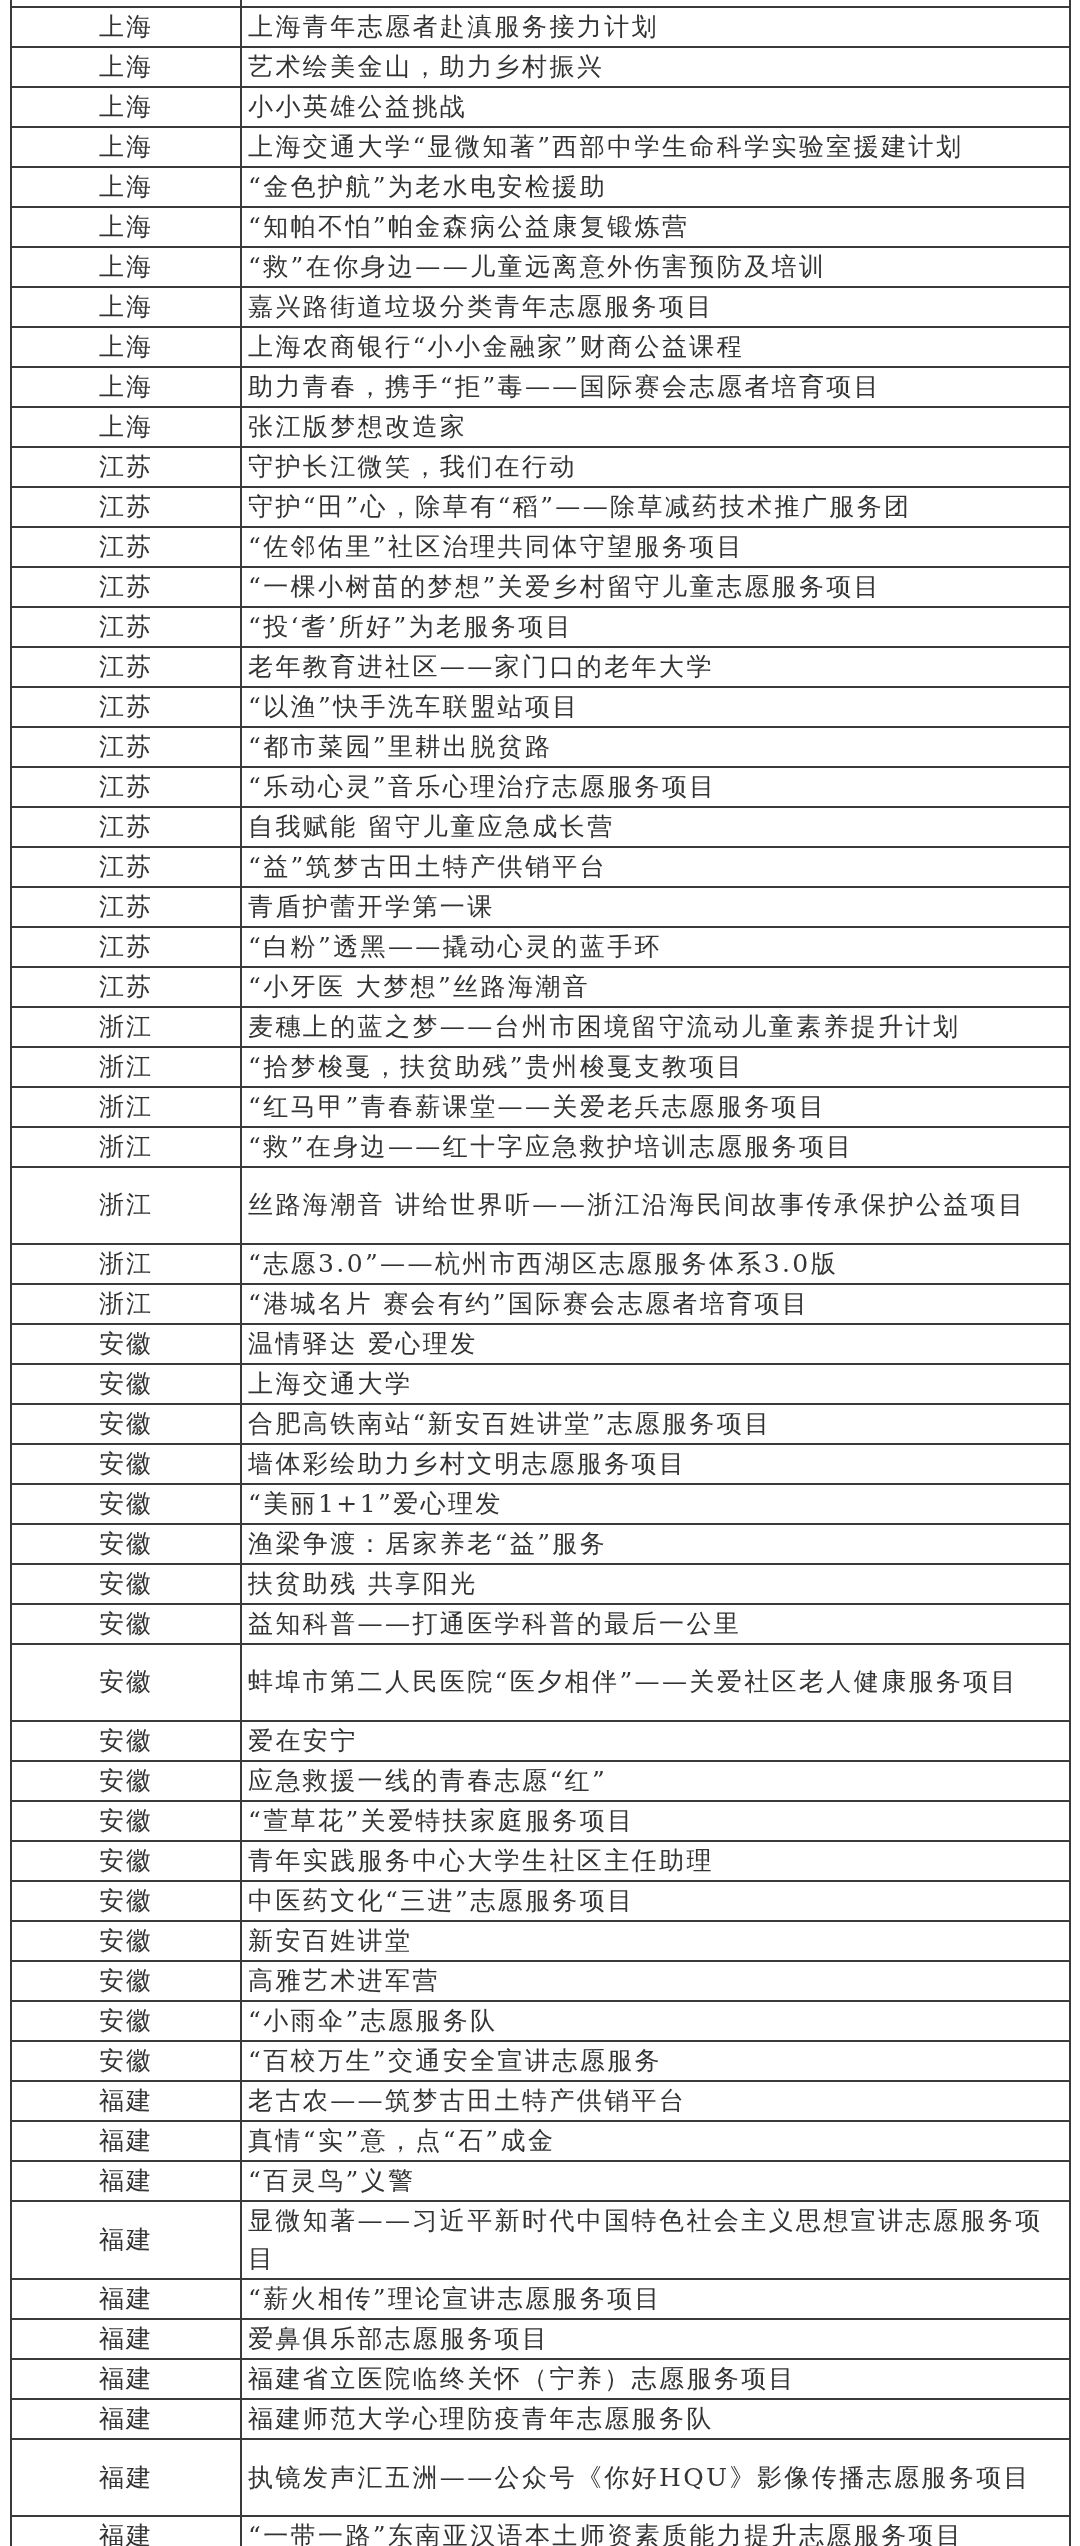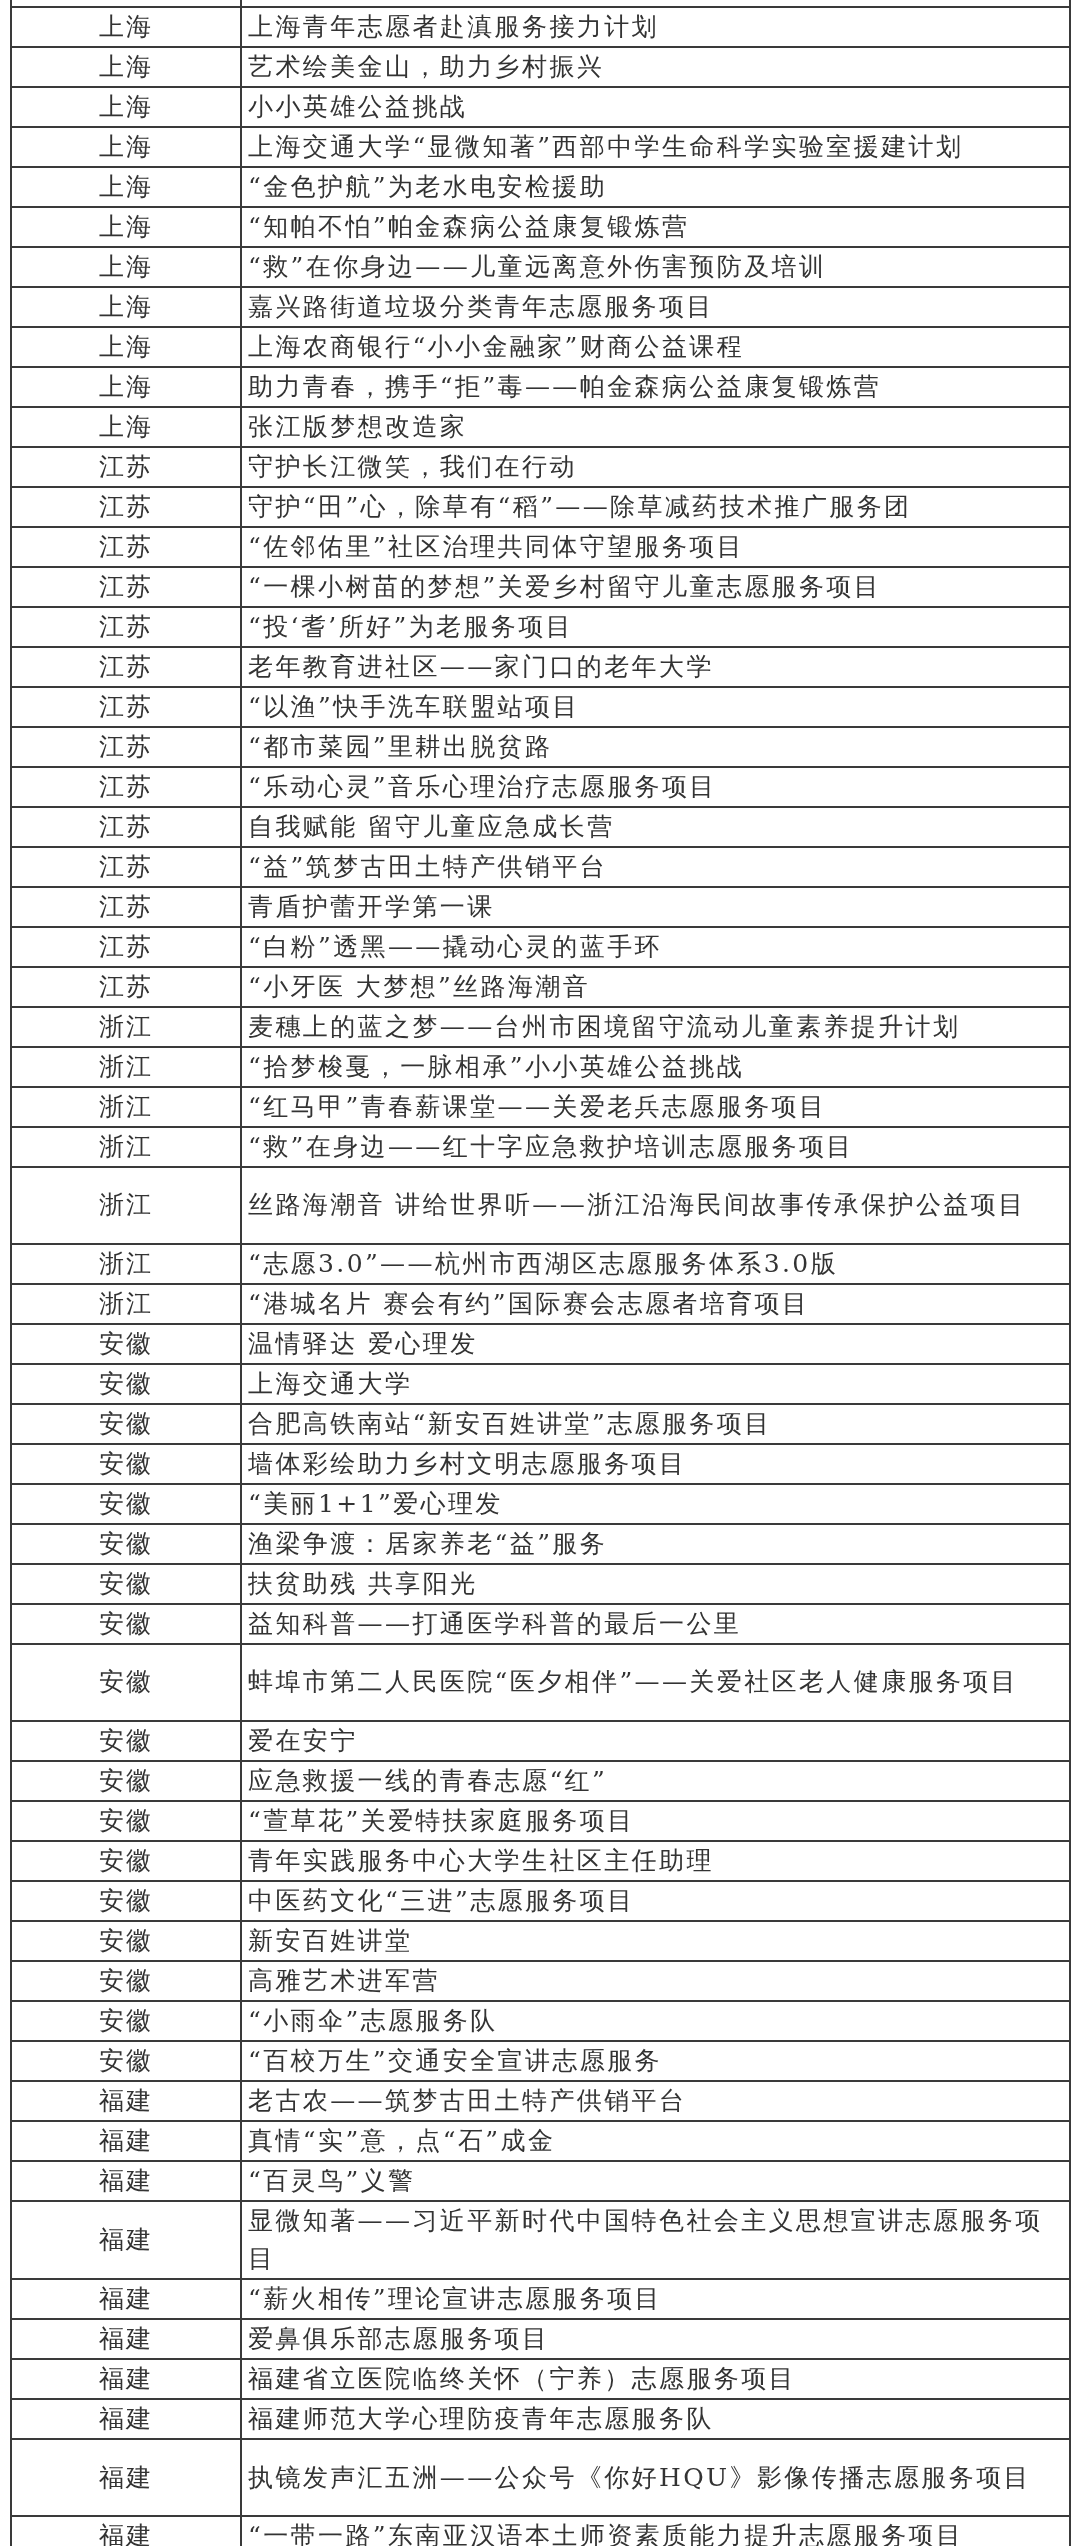--- a/index.html
+++ b/index.html
@@ -94,21 +94,21 @@
       <tr>
         <td class="col-region">上海</td>
         <td class="col-project">嘉兴路街道垃圾分类青年志愿服务项目</td>
       </tr>
       <tr>
         <td class="col-region">上海</td>
         <td class="col-project">上海农商银行“小小金融家”财商公益课程</td>
       </tr>
       <tr>
         <td class="col-region">上海</td>
-        <td class="col-project">助力青春，携手“拒”毒——帕金森病公益康复锻炼营</td>
+        <td class="col-project">助力青春，携手“拒”毒——国际赛会志愿者培育项目</td>
       </tr>
       <tr>
         <td class="col-region">上海</td>
         <td class="col-project">张江版梦想改造家</td>
       </tr>
       <tr>
         <td class="col-region">江苏</td>
         <td class="col-project">守护长江微笑，我们在行动</td>
       </tr>
       <tr>
@@ -162,21 +162,21 @@
       <tr>
         <td class="col-region">江苏</td>
         <td class="col-project">“小牙医 大梦想”丝路海潮音</td>
       </tr>
       <tr>
         <td class="col-region">浙江</td>
         <td class="col-project">麦穗上的蓝之梦——台州市困境留守流动儿童素养提升计划</td>
       </tr>
       <tr>
         <td class="col-region">浙江</td>
-        <td class="col-project">“拾梦梭戛，一脉相承”小小英雄公益挑战</td>
+        <td class="col-project">“拾梦梭戛，扶贫助残”贵州梭戛支教项目</td>
       </tr>
       <tr>
         <td class="col-region">浙江</td>
         <td class="col-project">“红马甲”青春薪课堂——关爱老兵志愿服务项目</td>
       </tr>
       <tr>
         <td class="col-region">浙江</td>
         <td class="col-project">“救”在身边——红十字应急救护培训志愿服务项目</td>
       </tr>
       <tr class="double">

